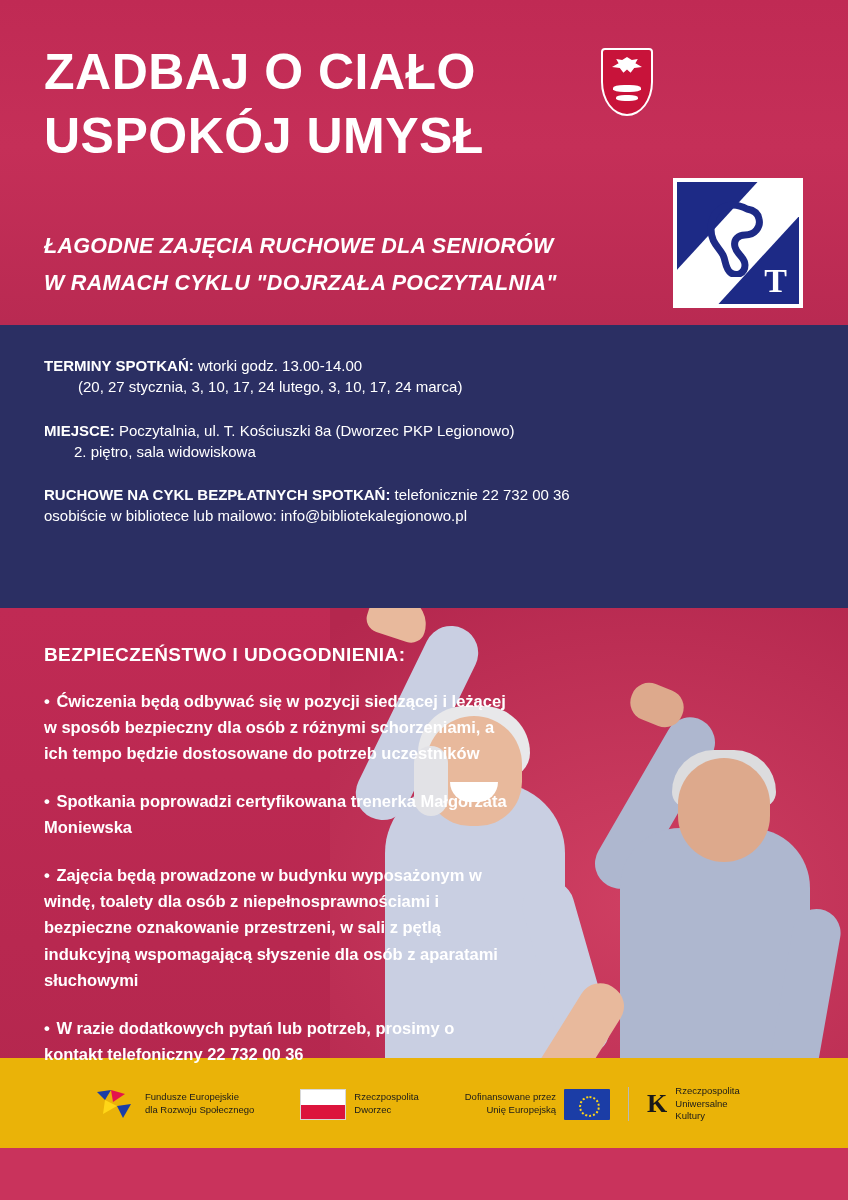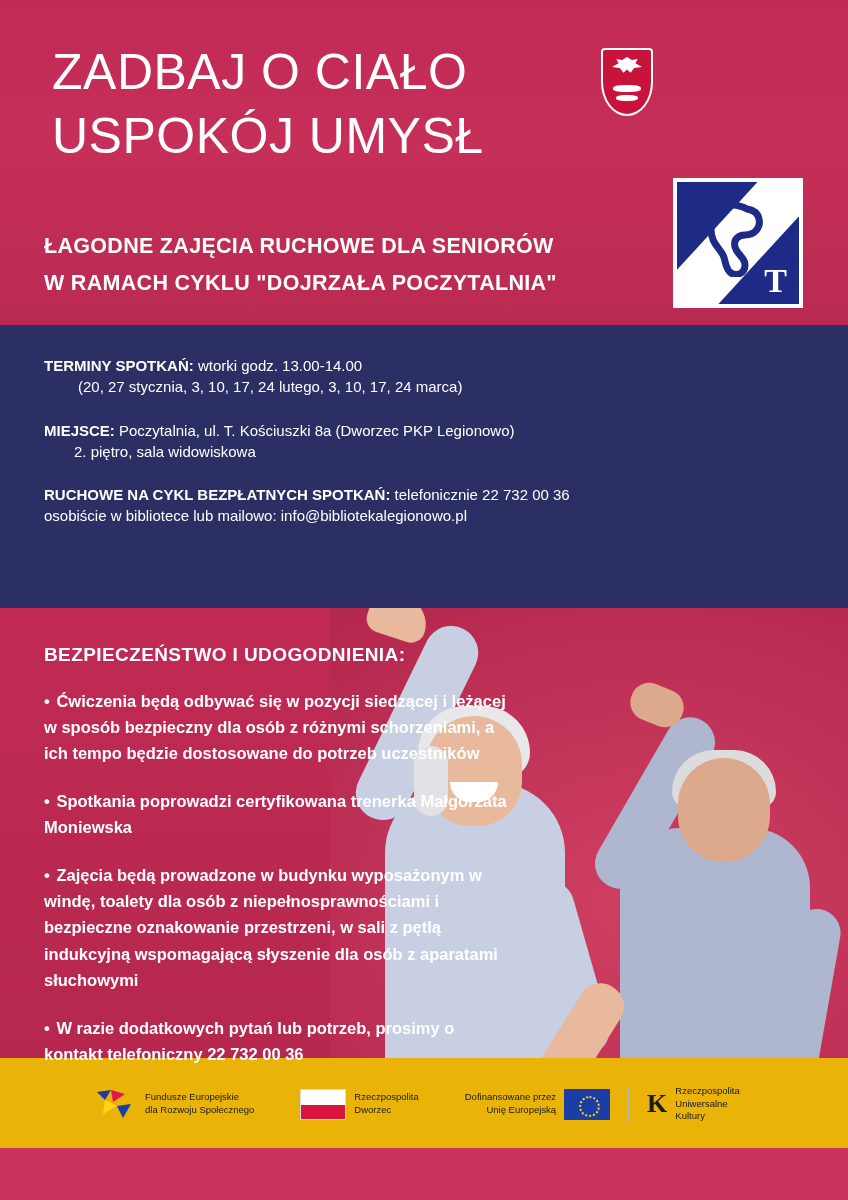--- a/index.html
+++ b/index.html
@@ -24,42 +24,43 @@
   
   .band-top {
     position: absolute;
     left: 0; top: 0;
     width: 848px;
     height: 325px;
     background: linear-gradient(180deg,#c02a54 0%, #c52f58 45%, #b92a52 100%);
   }
   .headline {
     position: absolute;
-    left: 52px;
+    left: 44px;
     top: 40px;
     width: 580px;
     color: #ffffff;
-    font-weight: normal;
+    font-weight: bold;
     font-size: 50px;
     line-height: 1.28;
     letter-spacing: 0.5px;
     text-transform: uppercase;
   }
   .headline .l2 { display:block; }
   .subhead {
     position: absolute;
     left: 44px;
     top: 228px;
     width: 610px;
     color: #ffffff;
     font-weight: bold;
     font-size: 21.5px;
     line-height: 1.72;
     letter-spacing: 0.3px;
     text-transform: uppercase;
+    font-style: italic;
   }
 
   
   .crest {
     position: absolute;
     left: 601px;
     top: 48px;
     width: 52px;
     height: 68px;
   }

